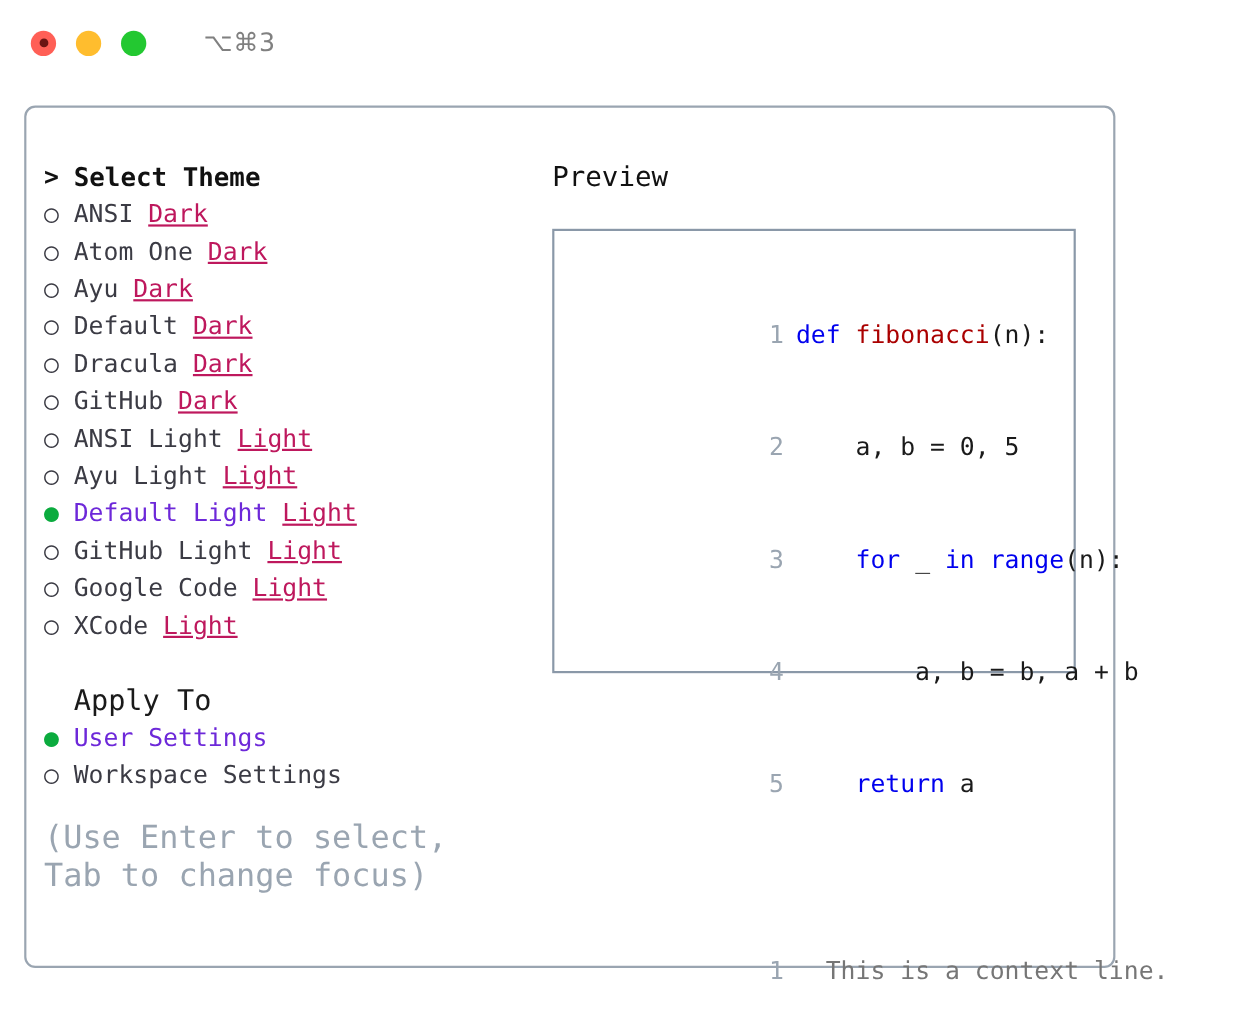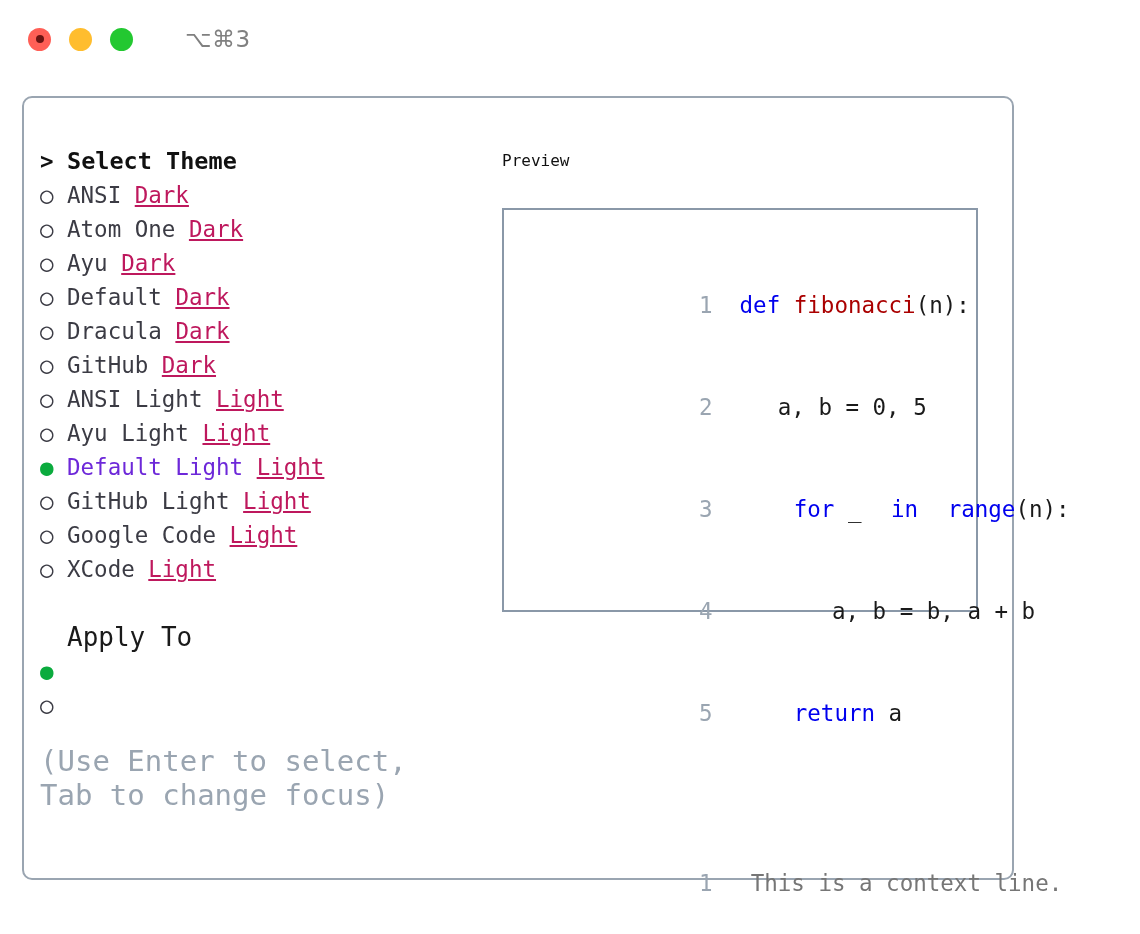--- a/index.html
+++ b/index.html
@@ -127,21 +127,21 @@
     white-space: pre-wrap;
   }
   
   .right-col {
     position: absolute;
     left: 478px;
     top: 46px;
     width: 500px;
   }
   .preview-title {
-    font-size: 16px;
+    font-size: 25px;
     color: #111111;
     line-height: 34px;
     margin-bottom: 30px;
   }
   .preview-box {
     width: 476px;
     height: 404px;
     border: 2px solid #8a98a8;
     box-sizing: border-box;
     padding: 44px 0 0 18px;
@@ -152,21 +152,21 @@
     line-height: 34px;
     white-space: pre;
   }
   .ln {
     color: #9aa5b1;
     display: inline-block;
     width: 28px;
     text-align: right;
     margin-right: 11px;
   }
-  .kw   { color: #0000ee; margin-left: 16px; }
+  .kw   { color: #0000ee; }
   .fn   { color: #aa0000; }
   .plain{ color: #1a1a1a; }
   .blank-line { height: 34px; }
   .ctx  { color: #767676; }
 </style>
 </head>
 <body>
 
 <div class="window">
 
@@ -277,24 +277,26 @@
 
         <div class="gap"></div>
 
         <div class="row">
           <span class="marker"></span>
           <span class="subheader">Apply To</span>
         </div>
 
         <div class="row">
           <span class="marker sel">●</span>
-        </div>
-
-        <div class="row">
-          <span class="marker">○</span>
+          <span class="label selected">User Settings</span>
+        </div>
+
+        <div class="row">
+          <span class="marker">○</span>
+          <span class="label">Workspace Settings</span>
         </div>
 
         <div class="hint">(Use Enter to select, Tab to change focus)</div>
       </div>
 
       <div class="right-col">
         <div class="preview-title">Preview</div>
 
         <div class="preview-box">
 

